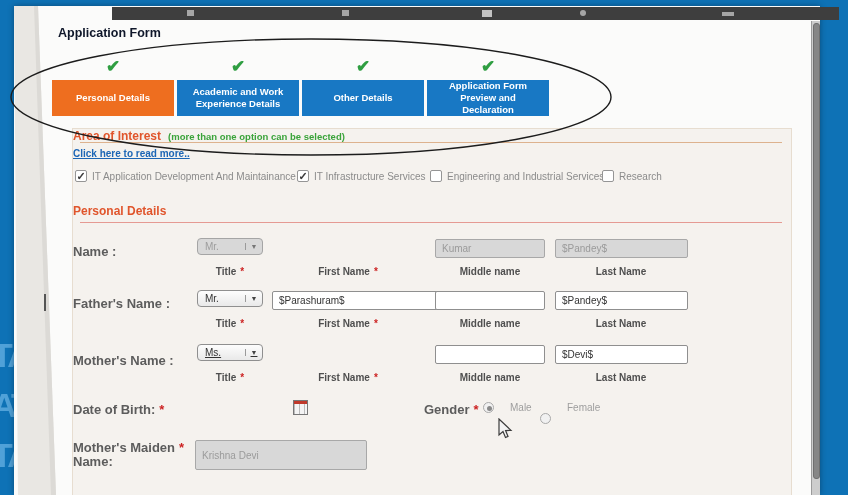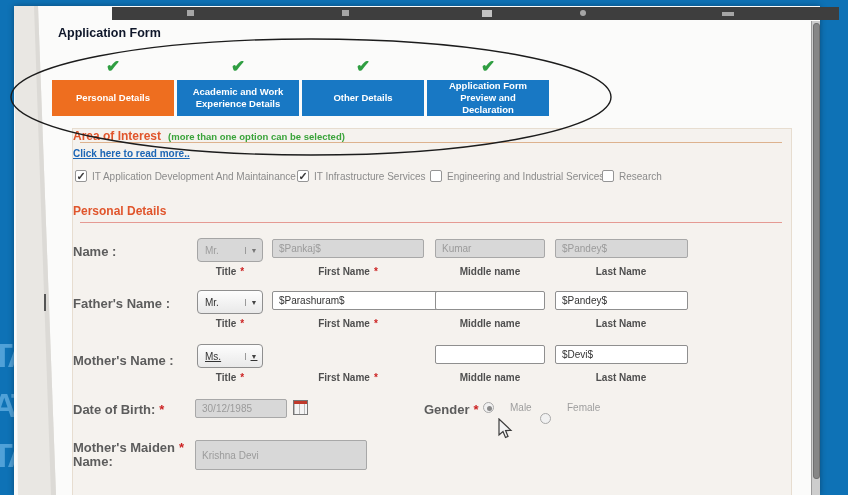--- a/index.html
+++ b/index.html
@@ -46,21 +46,21 @@
   .link { font-size:10px; font-weight:bold; color:#1d66b5; text-decoration:underline; cursor:pointer; }
 
   .cb { width:12px; height:12px; background:#fff; border:1px solid #959595; border-radius:2px;
         font-size:11px; font-weight:bold; color:#3c3c3c; line-height:11px; text-align:center; cursor:pointer; }
   .cb-lbl { font-size:10px; color:#8b8b8b; }
 
   .lbl { font-size:13px; font-weight:bold; color:#5c5c5c; }
   .sub { font-size:10px; font-weight:bold; color:#4f4f4f; transform:translateX(-50%); white-space:nowrap; }
   .star { color:#cc2222; font-weight:bold; margin-left:4px; }
 
-  .sel { width:66px; height:24px; border:1px solid #8f8f8f; border-radius:4px;
+  .sel { width:66px; height:17px; border:1px solid #8f8f8f; border-radius:4px;
     background:linear-gradient(#fdfdfd,#e9e9e9); display:flex; align-items:center; font-size:10px; color:#333; cursor:pointer; }
   .sel .sel-text { flex:1; padding-left:7px; }
   .sel .sel-arrow { width:17px; border-left:1px solid #9a9a9a; text-align:center; font-size:7px; color:#444; }
   .sel.dis { background:#d8d8d8; color:#9d9d9d; border-color:#a5a5a5; }
   .sel.dis .sel-arrow { color:#777; }
 
   .inp { height:19px; background:#fff; border:1px solid #8f8f8f; border-radius:2px;
     font-size:10px; color:#333; padding:0 6px; font-family:"Liberation Sans",sans-serif; }
   .inp.dis { background:#d8d8d8; border-color:#a8a8a8; color:#9b9b9b; }
 
@@ -118,21 +118,20 @@
     <div class="abs cb-lbl" style="left:605px; top:165px;">Research</div>
 
     <div class="abs sec-head" style="left:59px; top:198px;">Personal Details</div>
     <div class="abs rule" style="top:216px; background:#e59a93;"></div>
 
     <div class="abs lbl" style="left:59px; top:238px;">Name :</div>
     <div class="abs sel dis" style="left:183px; top:232px;">
       <span class="sel-text">Mr.</span>
       <span class="sel-arrow">▼</span>
     </div>
-    <input class="abs inp dis" style="left: 258px; top: 233px; width: 152px;" disabled="" value="$Pankaj$">
     <input class="abs inp dis" style="left: 421px; top: 233px; width: 110px;" disabled="" value="Kumar">
     <input class="abs inp dis" style="left: 541px; top: 233px; width: 133px;" disabled="" value="$Pandey$">
     <div class="abs sub" style="left:216px; top:260px;"><span>Title</span><span class="star">*</span></div>
     <div class="abs sub" style="left:334px; top:260px;"><span>First Name</span><span class="star">*</span></div>
     <div class="abs sub" style="left:476px; top:260px;"><span>Middle name</span></div>
     <div class="abs sub" style="left:607px; top:260px;"><span>Last Name</span></div>
 
     <div class="abs lbl" style="left:59px; top:290px;">Father's Name :</div>
     <div class="abs sel" style="left:183px; top:284px;">
       <span class="sel-text">Mr.</span>
@@ -152,21 +151,20 @@
       <span class="sel-arrow">▼</span>
     </div>
     <input class="abs inp" style="left: 421px; top: 339px; width: 110px;" value="">
     <input class="abs inp" style="left: 541px; top: 339px; width: 133px;" value="$Devi$">
     <div class="abs sub" style="left:216px; top:366px;"><span>Title</span><span class="star">*</span></div>
     <div class="abs sub" style="left:334px; top:366px;"><span>First Name</span><span class="star">*</span></div>
     <div class="abs sub" style="left:476px; top:366px;"><span>Middle name</span></div>
     <div class="abs sub" style="left:607px; top:366px;"><span>Last Name</span></div>
 
     <div class="abs lbl" style="left:59px; top:396px;"><span>Date of Birth:</span><span class="star">*</span></div>
-    <input class="abs inp dis" style="left: 181px; top: 393px; width: 92px;" disabled="" value="30/12/1985">
     <div class="abs cal" style="left:279px; top:394px;"></div>
     <div class="abs lbl" style="left:410px; top:396px;"><span>Gender</span><span class="star">*</span></div>
     <div class="abs radio sel-on" style="left:469px; top:396px;"></div>
     <div class="abs radio-lbl" style="left:485px; top:396px;">Male</div>
     <div class="abs radio" style="left:526px; top:396px;"></div>
     <div class="abs radio-lbl" style="left:542px; top:396px;">Female</div>
 
     <div class="abs lbl" style="left:59px; top:435px; width:120px; line-height:14px;">
       <span>Mother's Maiden</span><span class="star">*</span><br>
       <span>Name:</span>

